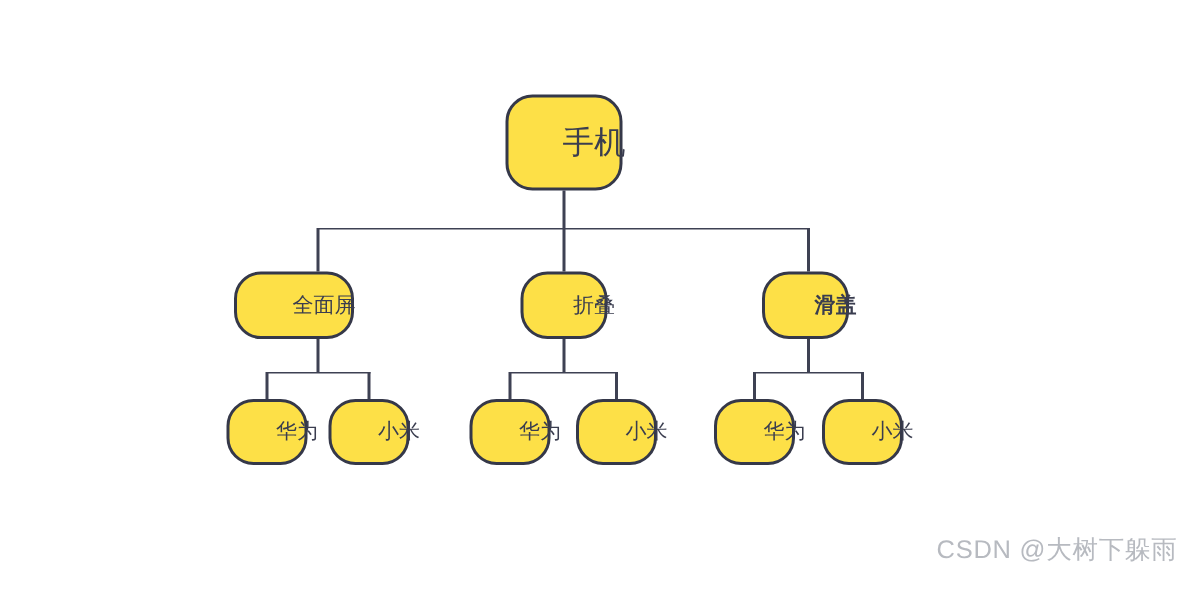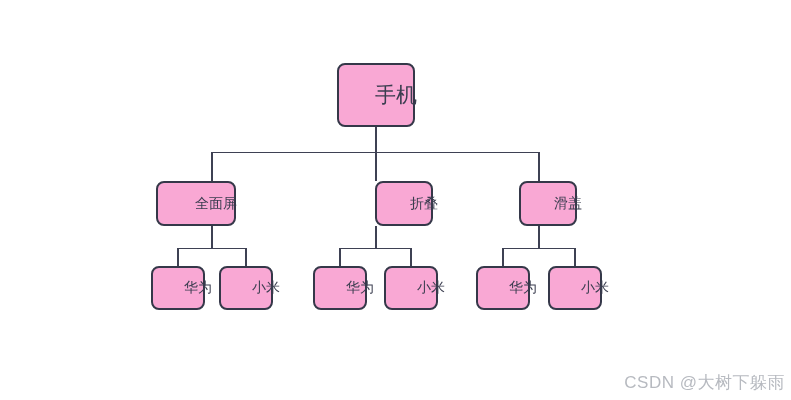--- a/index.html
+++ b/index.html
@@ -9,22 +9,22 @@
     width: 791px;
     height: 400px;
     background: var(--background, #ffffff);
     overflow: hidden;
     font-family: "Liberation Sans", sans-serif;
   }
   .node {
     position: absolute;
     box-sizing: border-box;
     border: 2px solid var(--box-border, #353849);
-    border-radius: 8px;
-    background: #f9a8d4;
+    border-radius: 18px;
+    background: #fde047;
     color: var(--box-text, #3a3d4f);
     display: flex;
     align-items: center;
     justify-content: center;
     white-space: nowrap;
     padding-left: 40px;
   }
   .node.root { font-size: 21px; }
   .node.small { font-size: 14px; }
   .vline {
@@ -33,21 +33,21 @@
     background: var(--connector, #3e4153);
   }
   .hline {
     position: absolute;
     height: 1px;
     background: var(--connector, #3e4153);
   }
   .watermark {
     position: absolute;
     right: 6px;
-    bottom: 6px;
+    bottom: 22px;
     font-size: 17px;
     color: var(--watermark, #b7bac0);
     text-shadow: 1px 1px 1px #ffffff;
     letter-spacing: 0.5px;
   }
 </style>
 </head>
 <body>
 
 <div class="canvas">
@@ -68,22 +68,22 @@
   <div class="vline" style="left:410px; top:248px; height:18px;"></div>
 
   <div class="vline" style="left:538px; top:226px; height:22px;"></div>
   <div class="hline" style="left:503px; top:248px; width:73px;"></div>
   <div class="vline" style="left:502px; top:248px; height:18px;"></div>
   <div class="vline" style="left:574px; top:248px; height:18px;"></div>
 
   <div class="node root" style="left:337px; top:63px; width:78px; height:64px;">手机</div>
 
   <div class="node small" style="left:156px; top:181px; width:80px; height:45px;">全面屏</div>
-  <div class="node small" style="left:347px; top:181px; width:58px; height:45px;margin-left:28px;">折叠</div>
-  <div class="node small" style="left:519px; top:181px; width:58px; height:45px;">滑盖</div>
+  <div class="node small" style="left:347px; top:181px; width:58px; height:45px;">折叠</div>
+  <div class="node small" style="left:508px; top:181px; width:58px; height:45px;font-weight:bold;">滑盖</div>
 
   <div class="node small" style="left:151px; top:266px; width:54px; height:44px;">华为</div>
   <div class="node small" style="left:219px; top:266px; width:54px; height:44px;">小米</div>
 
   <div class="node small" style="left:313px; top:266px; width:54px; height:44px;">华为</div>
   <div class="node small" style="left:384px; top:266px; width:54px; height:44px;">小米</div>
 
   <div class="node small" style="left:476px; top:266px; width:54px; height:44px;">华为</div>
   <div class="node small" style="left:548px; top:266px; width:54px; height:44px;">小米</div>
 

